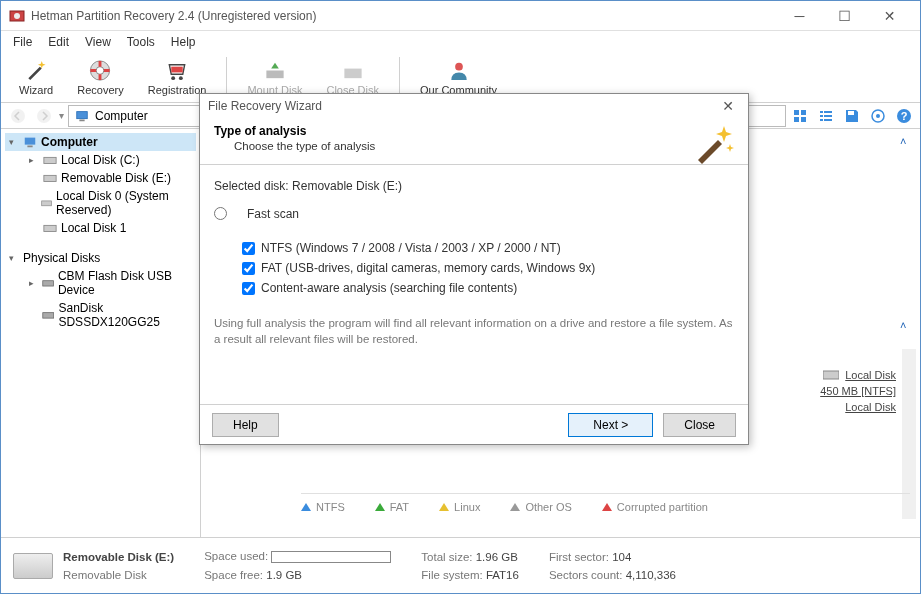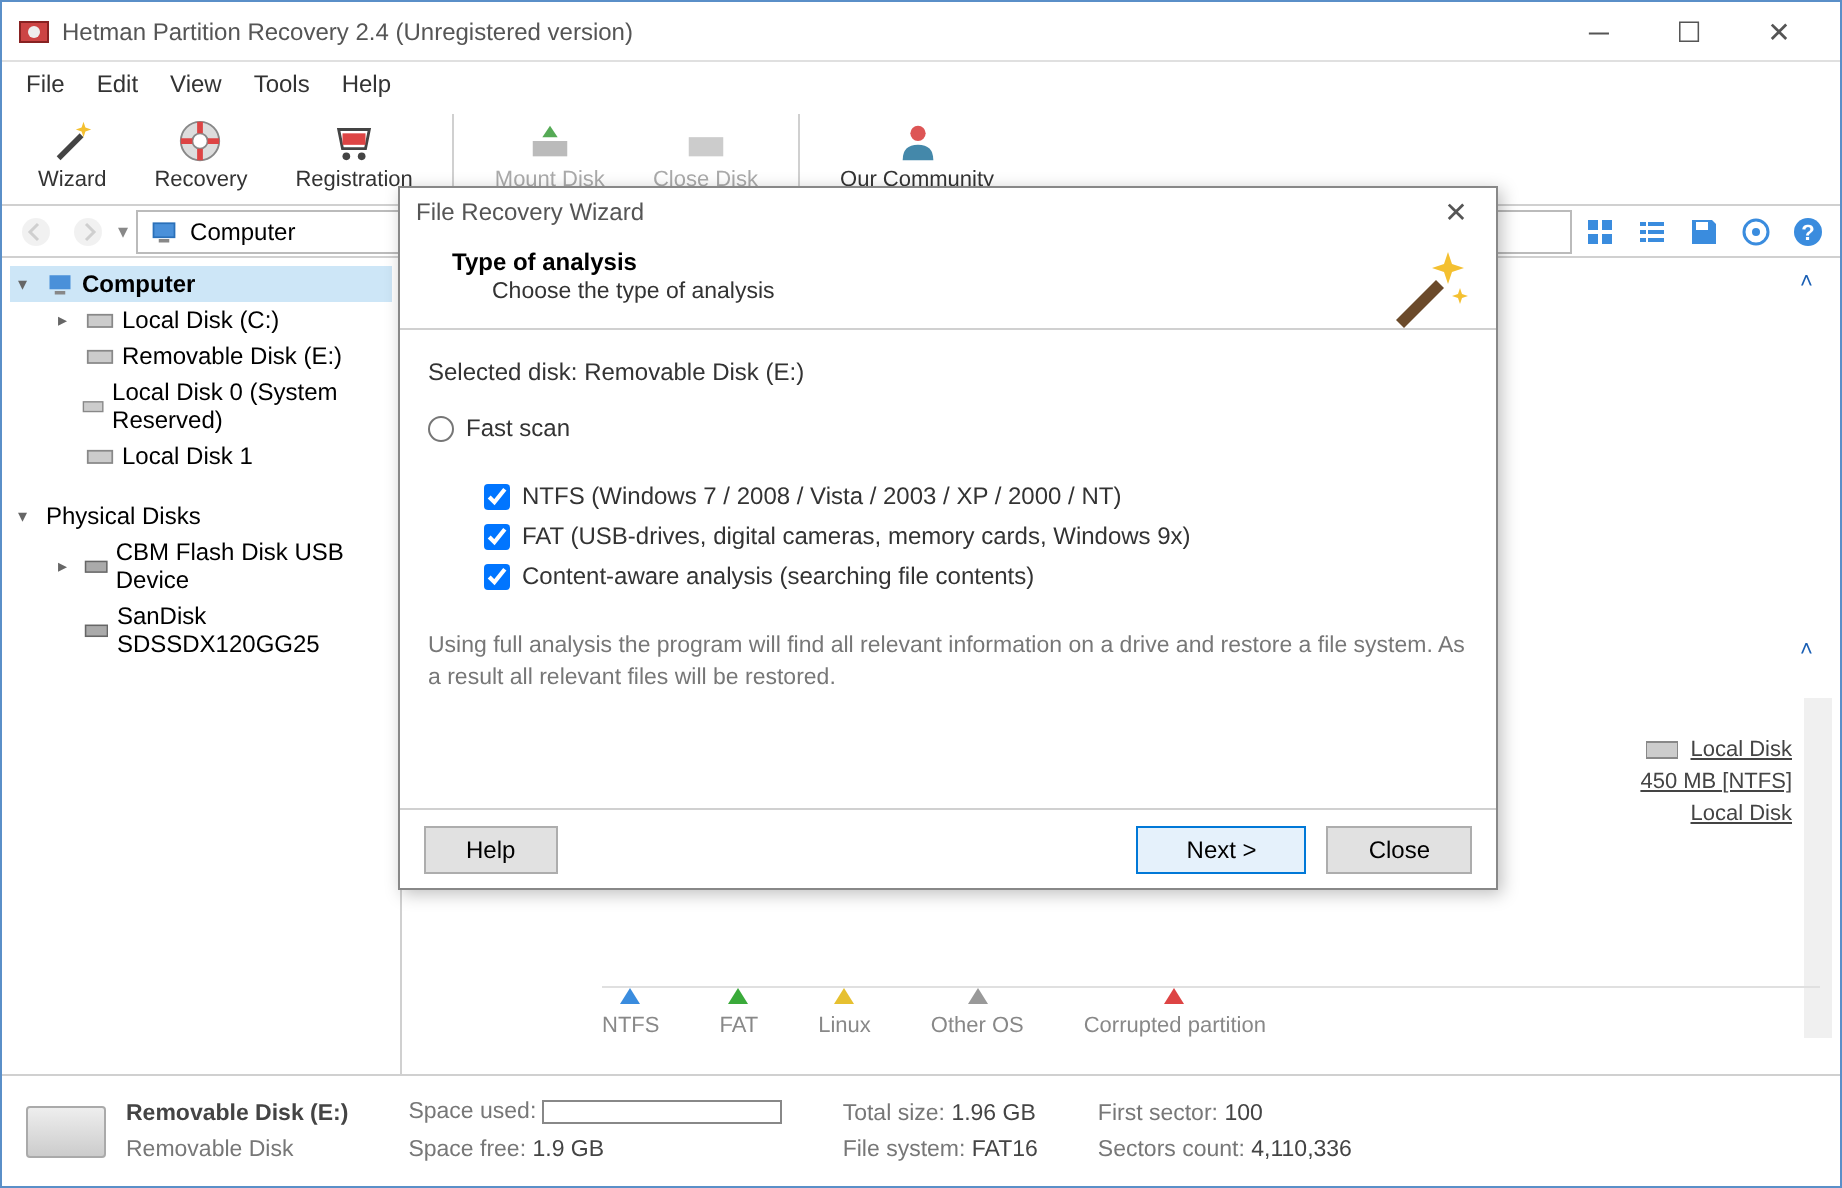--- a/index.html
+++ b/index.html
@@ -32,42 +32,42 @@
 .tree-node.root { font-weight: normal; }
 .tree-child { padding-left: 24px; }
 .caret { width: 10px; display: inline-block; color: #666; font-size: 9px; }
 .drive-icon { width: 14px; height: 14px; }
 
 .content { flex: 1; position: relative; background: #fff; }
 .content .collapser { position: absolute; right: 6px; width: 14px; height: 14px; cursor: pointer; color: #1a5fb4; font-size: 11px; }
 .content .disk-preview { position: absolute; right: 10px; top: 240px; text-align: right; font-size: 11px; color: #444; text-decoration: underline; }
 
 .legend { position: absolute; bottom: 78px; left: 300px; right: 10px; height: 22px; display: flex; align-items: center; gap: 30px; font-size: 11px; color: #888; border-top: 1px solid #e0e0e0; padding-top: 4px; }
-.legend .litem { display: flex; align-items: center; gap: 5px; flex-direction: column; }
+.legend .litem { display: flex; align-items: center; gap: 5px; }
 .legend .tri { width: 0; height: 0; border-left: 5px solid transparent; border-right: 5px solid transparent; border-bottom: 8px solid; }
 
 .statusbar { position: absolute; bottom: 0; left: 0; right: 0; height: 56px; border-top: 1px solid #d0d0d0; display: flex; align-items: center; padding: 6px 12px; font-size: 11.5px; color: #444; gap: 30px; background: #fff; }
 .statusbar .sdisk-icon { width: 40px; height: 26px; background: linear-gradient(#eee,#ccc); border: 1px solid #aaa; border-radius: 2px; margin-right: 10px; }
 .statusbar .scol { display: flex; flex-direction: column; gap: 6px; }
 .statusbar .slabel { color: #777; }
 .statusbar .progress { display: inline-block; width: 120px; height: 12px; border: 1px solid #888; background: #fff; vertical-align: middle; }
 .statusbar .progress .fill { height: 100%; width: 5%; background: #3a8cde; }
 
 .dialog { position: absolute; top: 92px; left: 198px; width: 550px; height: 352px; background: #fff; border: 1px solid #888; box-shadow: 2px 2px 8px rgba(0,0,0,0.25); display: flex; flex-direction: column; }
 .dialog .dtitle { height: 24px; display: flex; align-items: center; padding: 0 8px; font-size: 12px; color: #555; }
 .dialog .dtitle .spacer { flex: 1; }
 .dialog .dtitle .dclose { width: 24px; height: 20px; display: flex; align-items: center; justify-content: center; cursor: pointer; color: #555; font-size: 14px; }
-.dialog .dhead { padding: 6px 26px; position: relative; }
+.dialog .dhead { padding: 6px 14px; position: relative; }
 .dialog .dhead .h1 { font-size: 12px; font-weight: bold; }
 .dialog .dhead .h2 { font-size: 11.5px; padding-left: 20px; color: #333; margin-top: 2px; }
 .dialog .dhead .wand { position: absolute; right: 10px; top: 2px; width: 48px; height: 48px; }
 .dialog .dsep { height: 1px; background: #d0d0d0; margin: 6px 0; }
 .dialog .dbody { flex: 1; padding: 8px 14px; font-size: 12px; color: #333; }
 .dialog .dbody .selected { margin-bottom: 14px; }
-.dialog .radio-row { display: flex; align-items: flex-end; gap: 6px; margin: 6px 0; }
+.dialog .radio-row { display: flex; align-items: flex-start; gap: 20px; margin: 6px 0; }
 .dialog .check-list { padding-left: 28px; margin-top: 0; }
 .dialog .check-row { display: flex; align-items: center; gap: 6px; margin: 6px 0; }
 .dialog .desc { margin-top: 20px; font-size: 11.5px; color: #777; line-height: 1.4; }
 .dialog .dfoot { height: 40px; border-top: 1px solid #d0d0d0; display: flex; align-items: center; padding: 0 12px; gap: 10px; }
 .dialog .dfoot .spacer { flex: 1; }
 .dialog button { font-size: 12px; padding: 4px 20px; background: #e1e1e1; border: 1px solid #adadad; cursor: pointer; }
 .dialog button.primary { border: 1px solid #0078d7; background: #e5f1fb; padding: 4px 24px; }
 input[type=radio], input[type=checkbox] { margin: 0; }
 </style>
 </head>
@@ -312,21 +312,21 @@
   </div>
   <div class="scol">
     <div><span class="slabel">Space used:</span> <span class="progress"><span class="fill"></span></span></div>
     <div><span class="slabel">Space free:</span> <span>1.9 GB</span></div>
   </div>
   <div class="scol">
     <div><span class="slabel">Total size:</span> <span>1.96 GB</span></div>
     <div><span class="slabel">File system:</span> <span>FAT16</span></div>
   </div>
   <div class="scol">
-    <div><span class="slabel">First sector:</span> <span>100</span></div>
+    <div><span class="slabel">First sector:</span> <span>104</span></div>
     <div><span class="slabel">Sectors count:</span> <span>4,110,336</span></div>
   </div>
 </div>
 
 <div class="dialog">
   <div class="dtitle">
     <span>File Recovery Wizard</span>
     <span class="spacer"></span>
     <div class="dclose">✕</div>
   </div>

